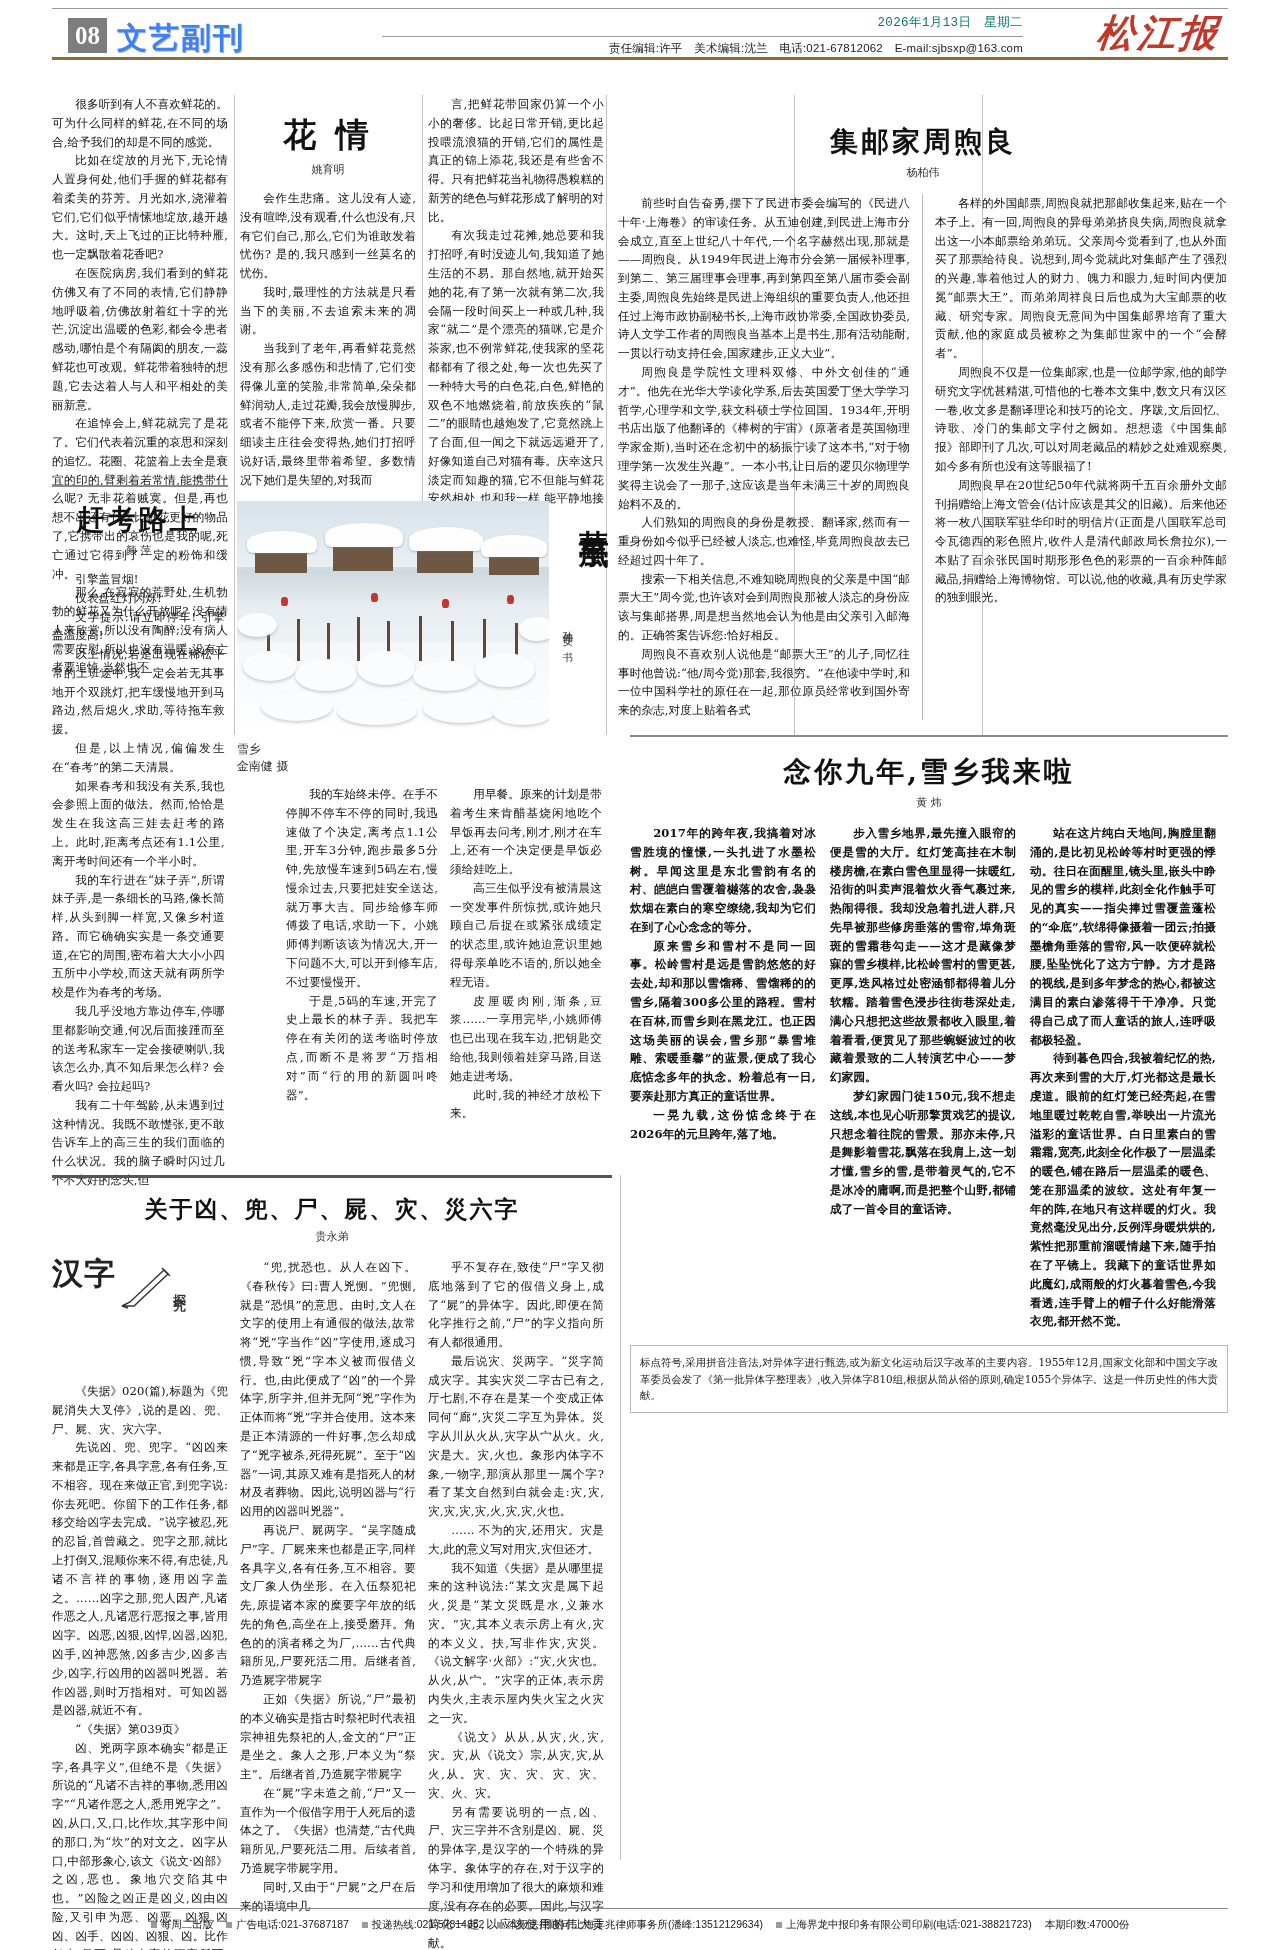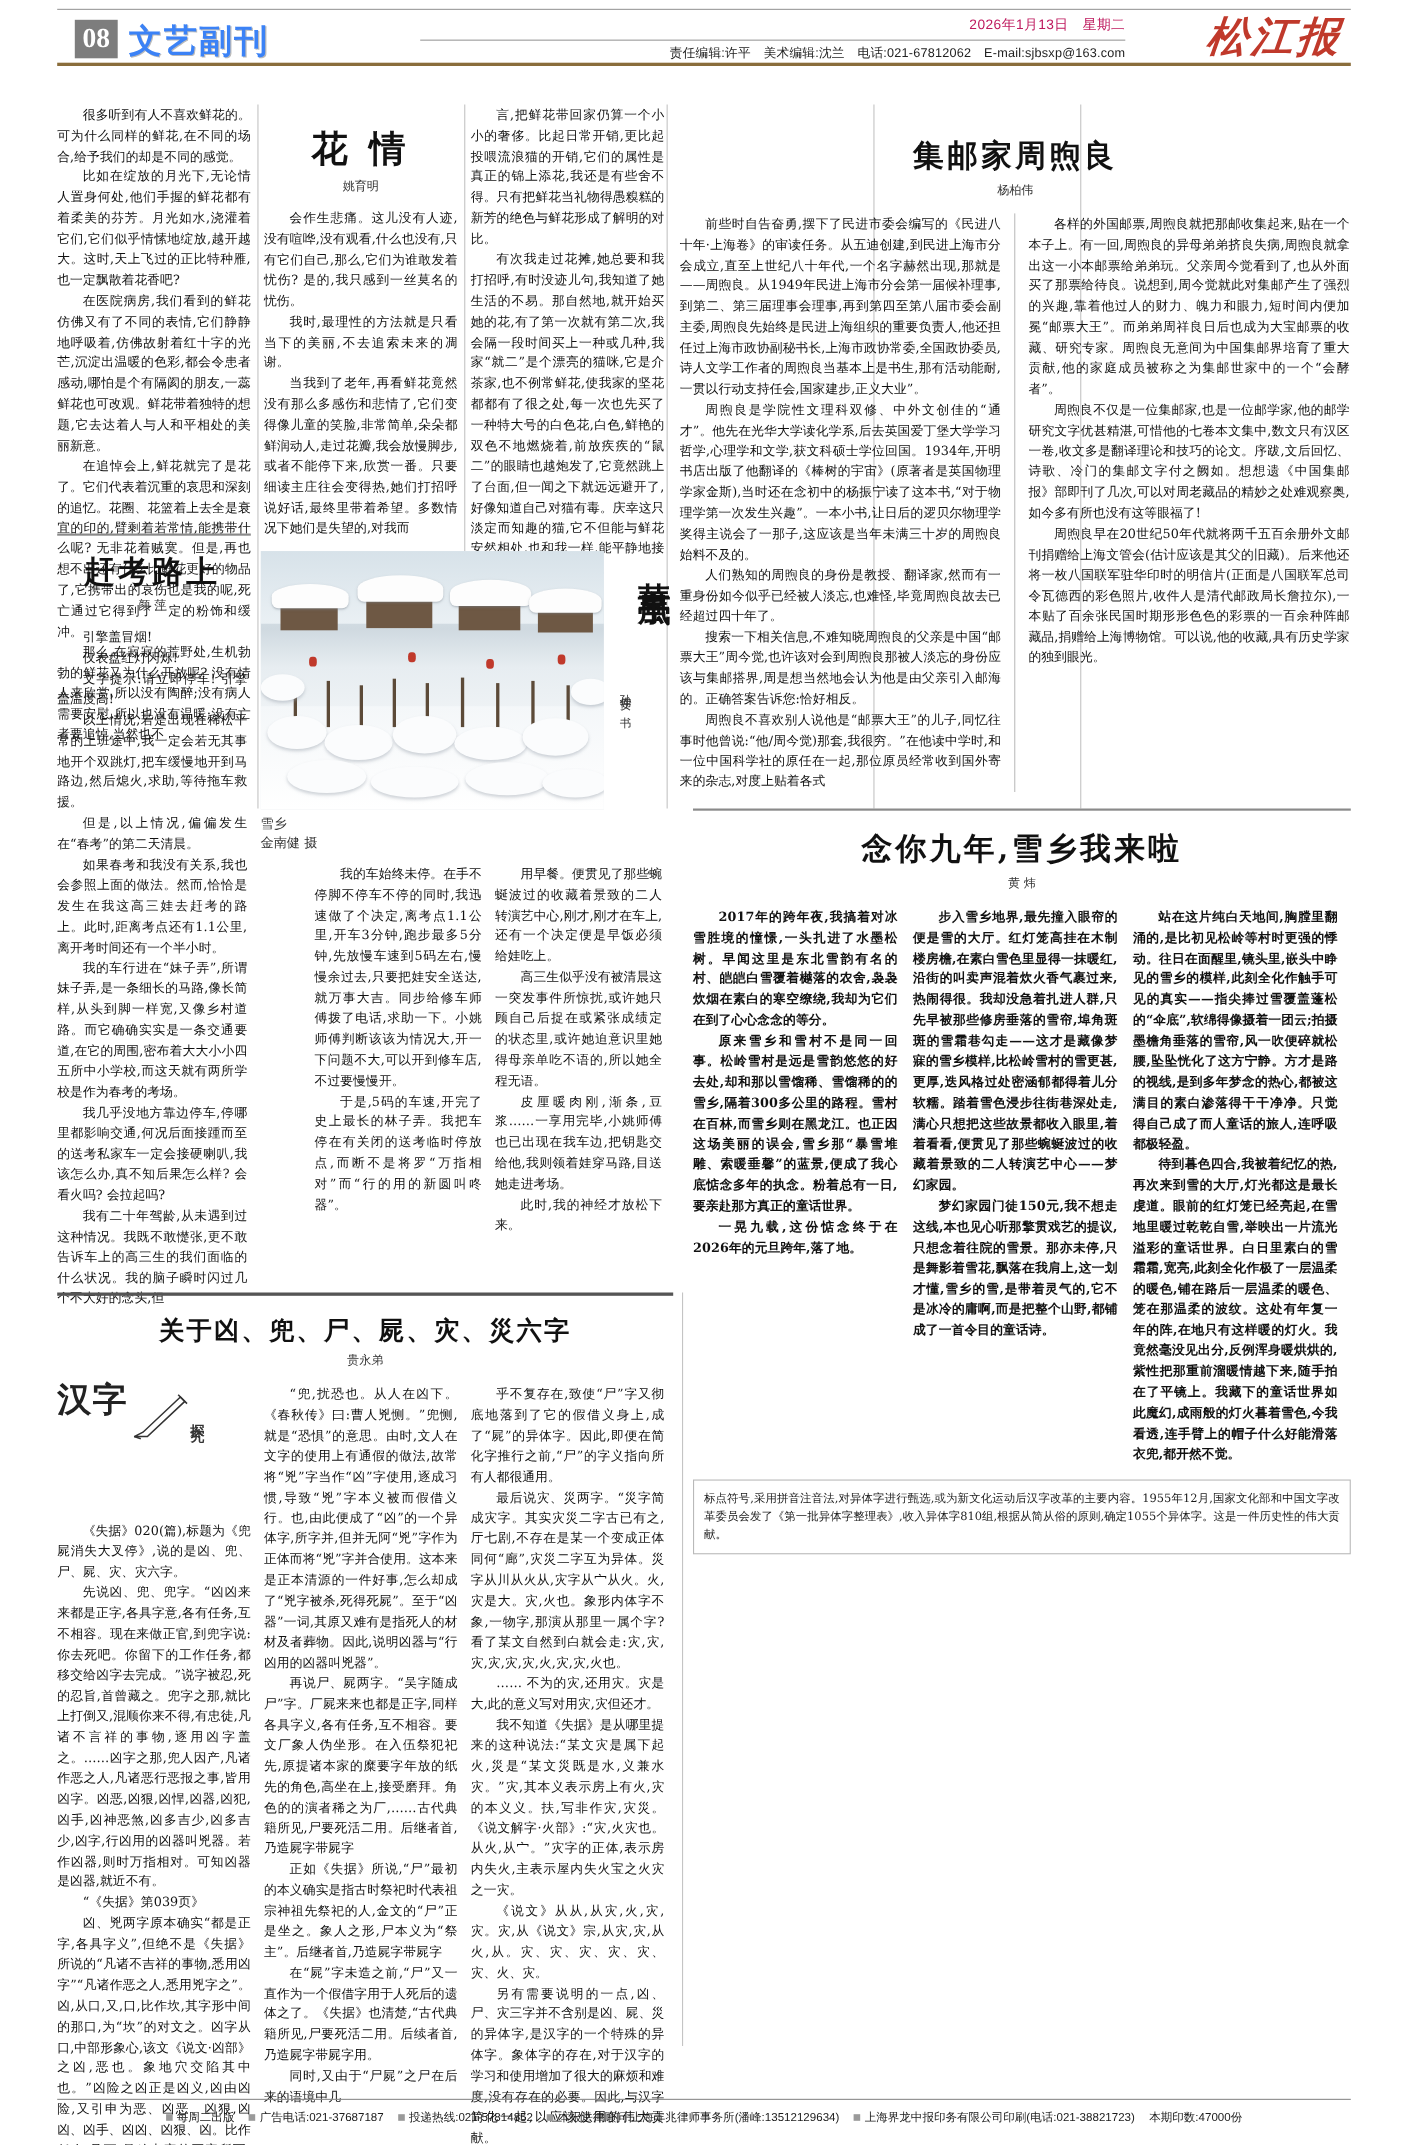--- a/index.html
+++ b/index.html
@@ -23,21 +23,21 @@
     font-family:"Liberation Serif", serif;
     font-size:25px; line-height:1; padding:5px 7px 5px 7px; letter-spacing:0px;
   }
   .flag-name {
     font-family:"DejaVu Serif","Liberation Serif",serif;
     font-weight:bold; font-size:30px; line-height:1;
     color:#3b82f6; letter-spacing:2px;
     text-shadow:1px 1px 0 #bbb;
   }
   .hdr-mid { position:absolute; left:330px; right:205px; top:14px; text-align:right; }
-  .hdr-date { font-family:Liberation Sans, sans-serif; font-size:12.5px; color:#be185d; letter-spacing:.4px; }
+  .hdr-date { font-family:Liberation Mono, monospace; font-size:12.5px; color:#0f766e; letter-spacing:.4px; }
   .hdr-mid-rule { border-top:1px solid #9a9a9a; margin:5px 0 4px 0; }
   .hdr-credits { font-family:"Liberation Sans", sans-serif; font-size:11.5px; color:#222; letter-spacing:.2px; }
   .logo {
     position:absolute; right:8px; top:14px;
     font-family:"DejaVu Serif","Liberation Serif",serif;
     font-size:38px; font-weight:bold; font-style:italic;
     color:#c0392b; letter-spacing:3px; line-height:1;
     transform:skewX(-6deg);
   }
   .hdr-rule-bot { position:absolute; left:0; right:0; bottom:2px; border-top:3px solid #8a6d3b; }
@@ -279,21 +279,21 @@
     </div>
   </div>
 
   <div class="region" style="left:286px; top:785px; width:326px;">
     <div style="display:flex; gap:12px;">
       <div class="col-text" style="width:152px;">
         <p>我的车始终未停。在手不停脚不停车不停的同时,我迅速做了个决定,离考点1.1公里,开车3分钟,跑步最多5分钟,先放慢车速到5码左右,慢慢余过去,只要把娃安全送达,就万事大吉。同步给修车师傅拨了电话,求助一下。小姚师傅判断该该为情况大,开一下问题不大,可以开到修车店,不过要慢慢开。</p>
         <p>于是,5码的车速,开完了史上最长的林子弄。我把车停在有关闭的送考临时停放点,而断不是将罗“万指相对”而“行的用的新圆叫咚器”。</p>
       </div>
       <div class="col-text" style="width:152px;">
-        <p>用早餐。便贯见了那些蜿蜒波过的收藏着景致的二人转演艺中心,刚才,刚才在车上,还有一个决定便是早饭必须给娃吃上。</p>
+        <p>用早餐。原来的计划是带着考生来肯醋基烧闲地吃个早饭再去问考,刚才,刚才在车上,还有一个决定便是早饭必须给娃吃上。</p>
         <p>高三生似乎没有被清晨这一突发事件所惊扰,或许她只顾自己后捉在或紧张成绩定的状态里,或许她迫意识里她得母亲单吃不语的,所以她全程无语。</p>
         <p>皮厘暖肉刚,渐条,豆浆……一享用完毕,小姚师傅也已出现在我车边,把钥匙交给他,我则领着娃穿马路,目送她走进考场。</p>
         <p>此时,我的神经才放松下来。</p>
       </div>
     </div>
   </div>
 
   <div class="region" style="left:630px; top:735px; width:598px;">
     <div class="hr-med" style="margin:0 0 16px 0;"></div>
     <div class="title-main hl-lg">念你九年,雪乡我来啦</div>

